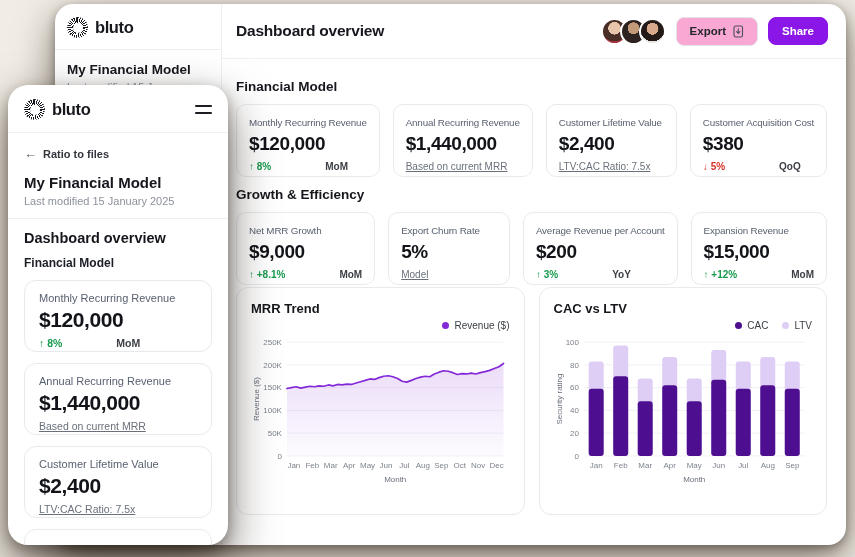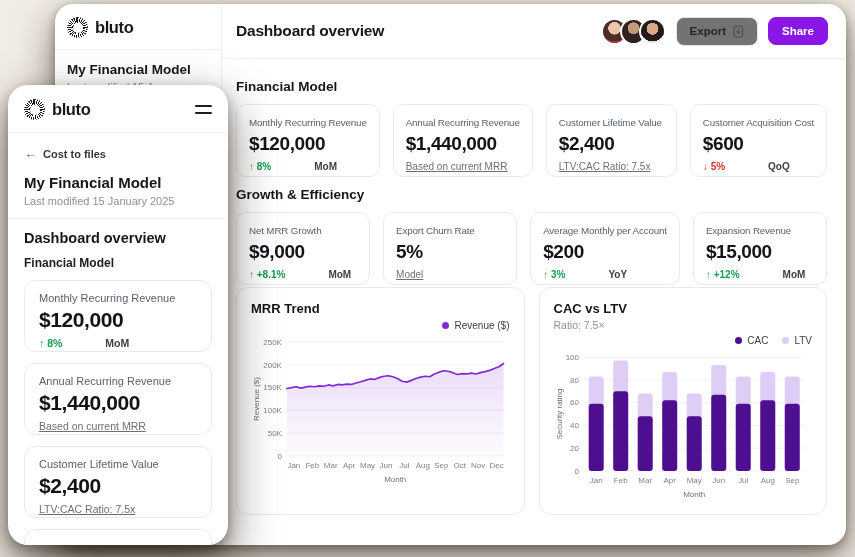--- a/index.html
+++ b/index.html
@@ -27,34 +27,34 @@
   .page-title { font-size:15.5px; font-weight:700; color:#15171c; letter-spacing:-.2px; }
   .header-right { display:flex; align-items:center; gap:10px; }
   .avatars { display:flex; }
   .avatar { width:27px; height:27px; border-radius:50%; border:2px solid #fff; }
   .avatar + .avatar { margin-left:-8px; }
   .av1 { background:radial-gradient(circle at 50% 36%, #e9c6ab 0 33%, #4a2f28 34% 70%, #a8323c 71%); }
   .av2 { background:radial-gradient(circle at 50% 36%, #c39a77 0 31%, #2e2320 32% 100%); }
   .av3 { background:radial-gradient(circle at 50% 38%, #d9a98c 0 32%, #241b18 33% 68%, #e9e6e1 69%); }
   .btn { display:inline-flex; align-items:center; gap:6px; font-size:11.5px; font-weight:600;
     border-radius:8px; padding:7px 13px; cursor:pointer; }
-  .btn-export { background:#737373; border:1px solid #e3e4e8; color:#23262d; }
+  .btn-export { background:#f9a8d4; border:1px solid #e3e4e8; color:#23262d; }
   .btn-share { background:#8a16e8; border:1px solid #8a16e8; color:#fff; }
 
   .content { flex:1; padding:10px 19px 12px 14px; overflow:hidden; }
   .section-title { font-size:13.5px; font-weight:700; color:#15171c; margin:10px 0 10px; }
   .cards-grid { display:grid; grid-template-columns:repeat(4,1fr); gap:13px; }
   .m-card { background:#fff; border:1px solid #e9eaee; border-radius:10px; padding:12px; height:73px; }
   .m-label { font-size:9.8px; color:#596070; letter-spacing:-.15px; white-space:nowrap; }
   .m-value { font-size:19px; font-weight:700; color:#121419; letter-spacing:-.4px; margin-top:5px; }
   .m-sub { font-size:10px; margin-top:6px; white-space:nowrap; }
   .delta { font-weight:700; }
   .delta.up { color:#179a4d; }
   .delta.down { color:#d93025; }
-  .sfx { color:#3c4046; font-weight:600; margin-left:3px;padding-left:40px; }
+  .sfx { color:#3c4046; font-weight:600; margin-left:14px;padding-left:40px; }
   .note { color:#6a707b;text-decoration:underline; }
 
   .charts-grid { display:grid; grid-template-columns:1fr 1fr; gap:14px; margin-top:2px; }
   .chart-card { background:#fff; border:1px solid #e9eaee; border-radius:12px; padding:13px 14px 8px; height:228px; }
   .c-title { font-size:13px; font-weight:700; color:#15171c; }
   .c-sub { font-size:10.5px; color:#8c919b; margin-top:3px; }
   .legend { display:flex; justify-content:flex-end; align-items:center; gap:14px;
     font-size:10px; color:#3c4046; margin-top:2px; height:14px; }
   .legend-item { display:flex; align-items:center; gap:5px; }
   .dot { width:7px; height:7px; border-radius:50%; background:#888; }
@@ -136,39 +136,39 @@
             <div class="m-value">$1,440,000</div>
             <div class="m-sub"><span class="note">Based on current MRR</span></div>
           </div>
           <div class="m-card">
             <div class="m-label">Customer Lifetime Value</div>
             <div class="m-value">$2,400</div>
             <div class="m-sub"><span class="note">LTV:CAC Ratio: 7.5x</span></div>
           </div>
           <div class="m-card">
             <div class="m-label">Customer Acquisition Cost</div>
-            <div class="m-value">$600</div>
+            <div class="m-value">$380</div>
             <div class="m-sub"><span class="delta down">↓ 5%</span><span class="sfx">QoQ</span></div>
           </div>
         </div>
 
         <div class="section-title">Growth &amp; Efficiency</div>
         <div class="cards-grid">
           <div class="m-card">
             <div class="m-label">Net MRR Growth</div>
             <div class="m-value">$9,000</div>
             <div class="m-sub"><span class="delta up">↑ +8.1%</span><span class="sfx">MoM</span></div>
           </div>
           <div class="m-card">
             <div class="m-label">Export Churn Rate</div>
             <div class="m-value">5%</div>
             <div class="m-sub"><span class="note">Model</span></div>
           </div>
           <div class="m-card">
-            <div class="m-label">Average Monthly per Account</div>
+            <div class="m-label">Average Revenue per Account</div>
             <div class="m-value">$200</div>
             <div class="m-sub"><span class="delta up">↑ 3%</span><span class="sfx">YoY</span></div>
           </div>
           <div class="m-card">
             <div class="m-label">Expansion Revenue</div>
             <div class="m-value">$15,000</div>
             <div class="m-sub"><span class="delta up">↑ +12%</span><span class="sfx">MoM</span></div>
           </div>
         </div>
 
@@ -214,21 +214,20 @@
                 <text x="172.20212765957447" y="134" font-size="8" fill="#7d828c" text-anchor="middle">Aug</text>
                 <text x="190.67021276595744" y="134" font-size="8" fill="#7d828c" text-anchor="middle">Sep</text>
                 <text x="209.13829787234042" y="134" font-size="8" fill="#7d828c" text-anchor="middle">Oct</text>
                 <text x="227.60638297872342" y="134" font-size="8" fill="#7d828c" text-anchor="middle">Nov</text>
                 <text x="246.0744680851064" y="134" font-size="8" fill="#7d828c" text-anchor="middle">Dec</text>
               </svg>
           </div>
 
           <div class="chart-card">
             <div class="c-title">CAC vs LTV</div>
-            <div class="c-sub">Ratio: 7.5×</div>
             <div class="legend">
               <span class="legend-item">
                 <span class="dot" style="background: rgb(77, 15, 143);"></span>
                 <span>CAC</span>
               </span>
               <span class="legend-item">
                 <span class="dot" style="background: rgb(222, 205, 245);"></span>
                 <span>LTV</span>
               </span>
             </div>
@@ -288,21 +287,21 @@
         <span class="logo-word">bluto</span>
       </div>
       <div class="hamburger">
           <span></span>
           <span></span>
         </div>
     </div>
     <div class="fp-body">
       <div class="back-link">
         <span class="back-arrow">←</span>
-        <span>Cost to files</span>
+        <span>Ratio to files</span>
       </div>
       <div class="fp-doc-title">My Financial Model</div>
       <div class="fp-doc-sub">Last modified 15 January 2025</div>
       <div class="divider"></div>
       <div class="fp-section">Dashboard overview</div>
       <div class="fp-subsection">Financial Model</div>
 
       <div class="p-card">
         <div class="p-label">Monthly Recurring Revenue</div>
         <div class="p-value">$120,000</div>

